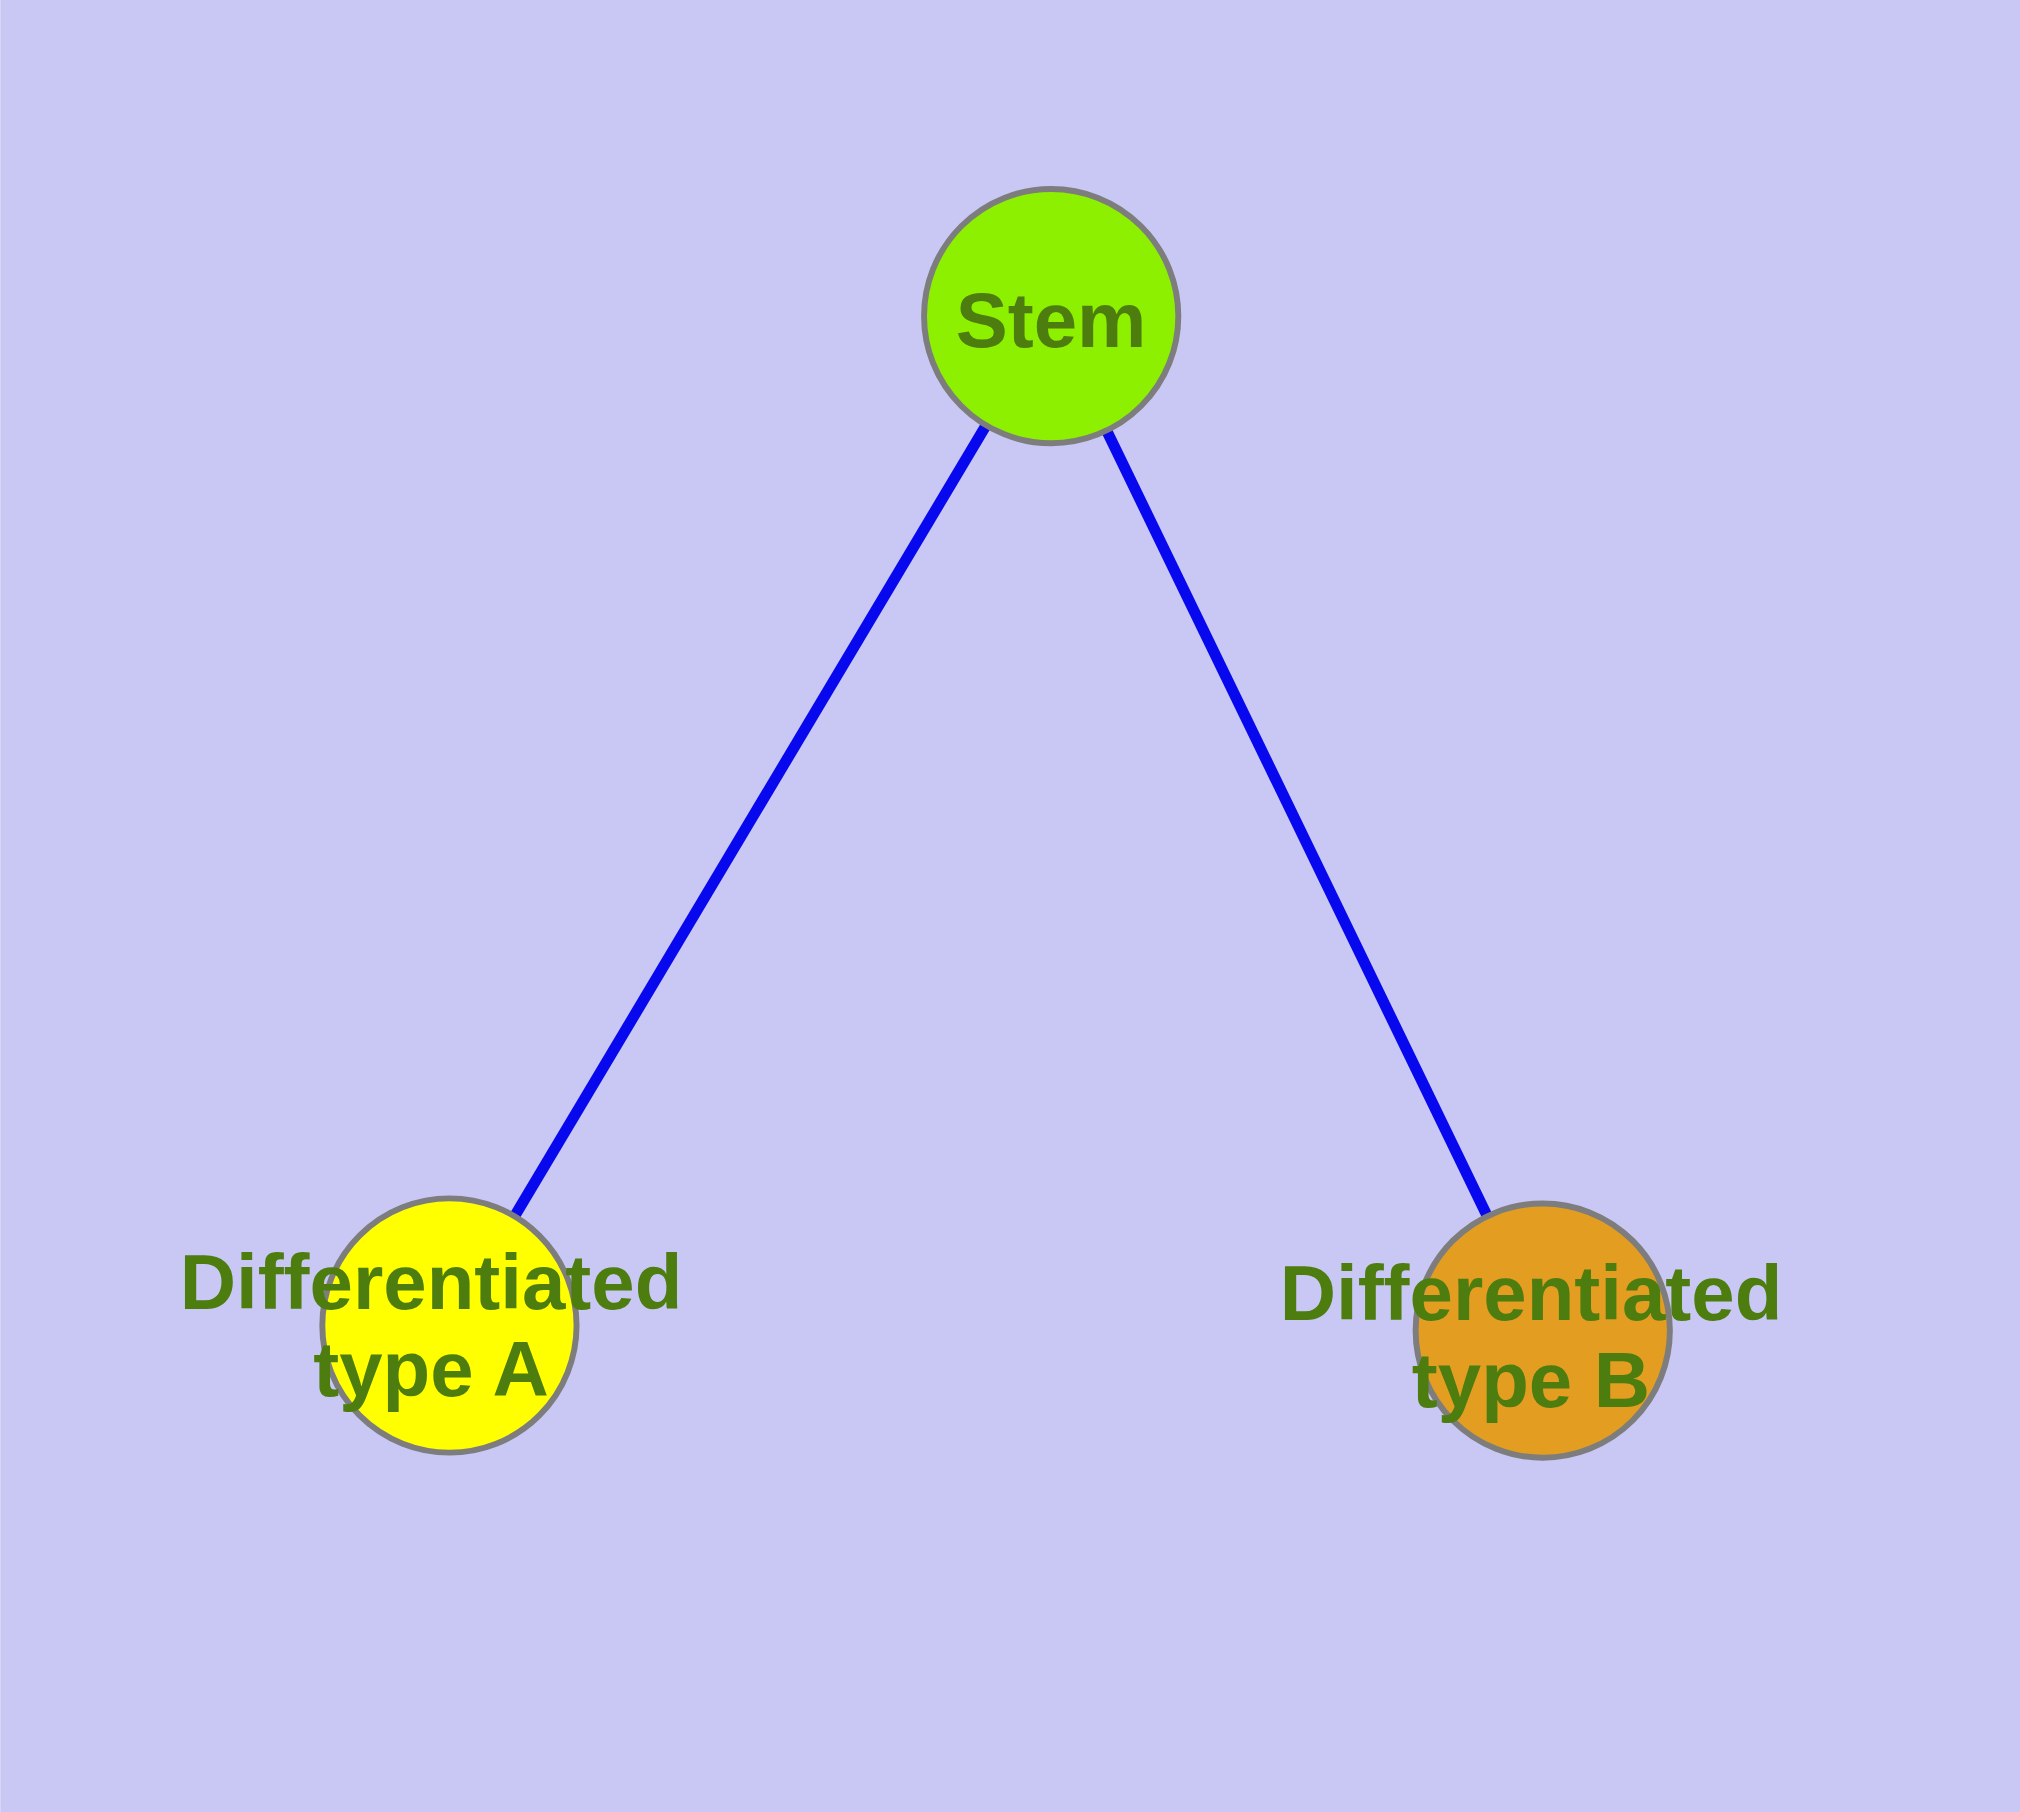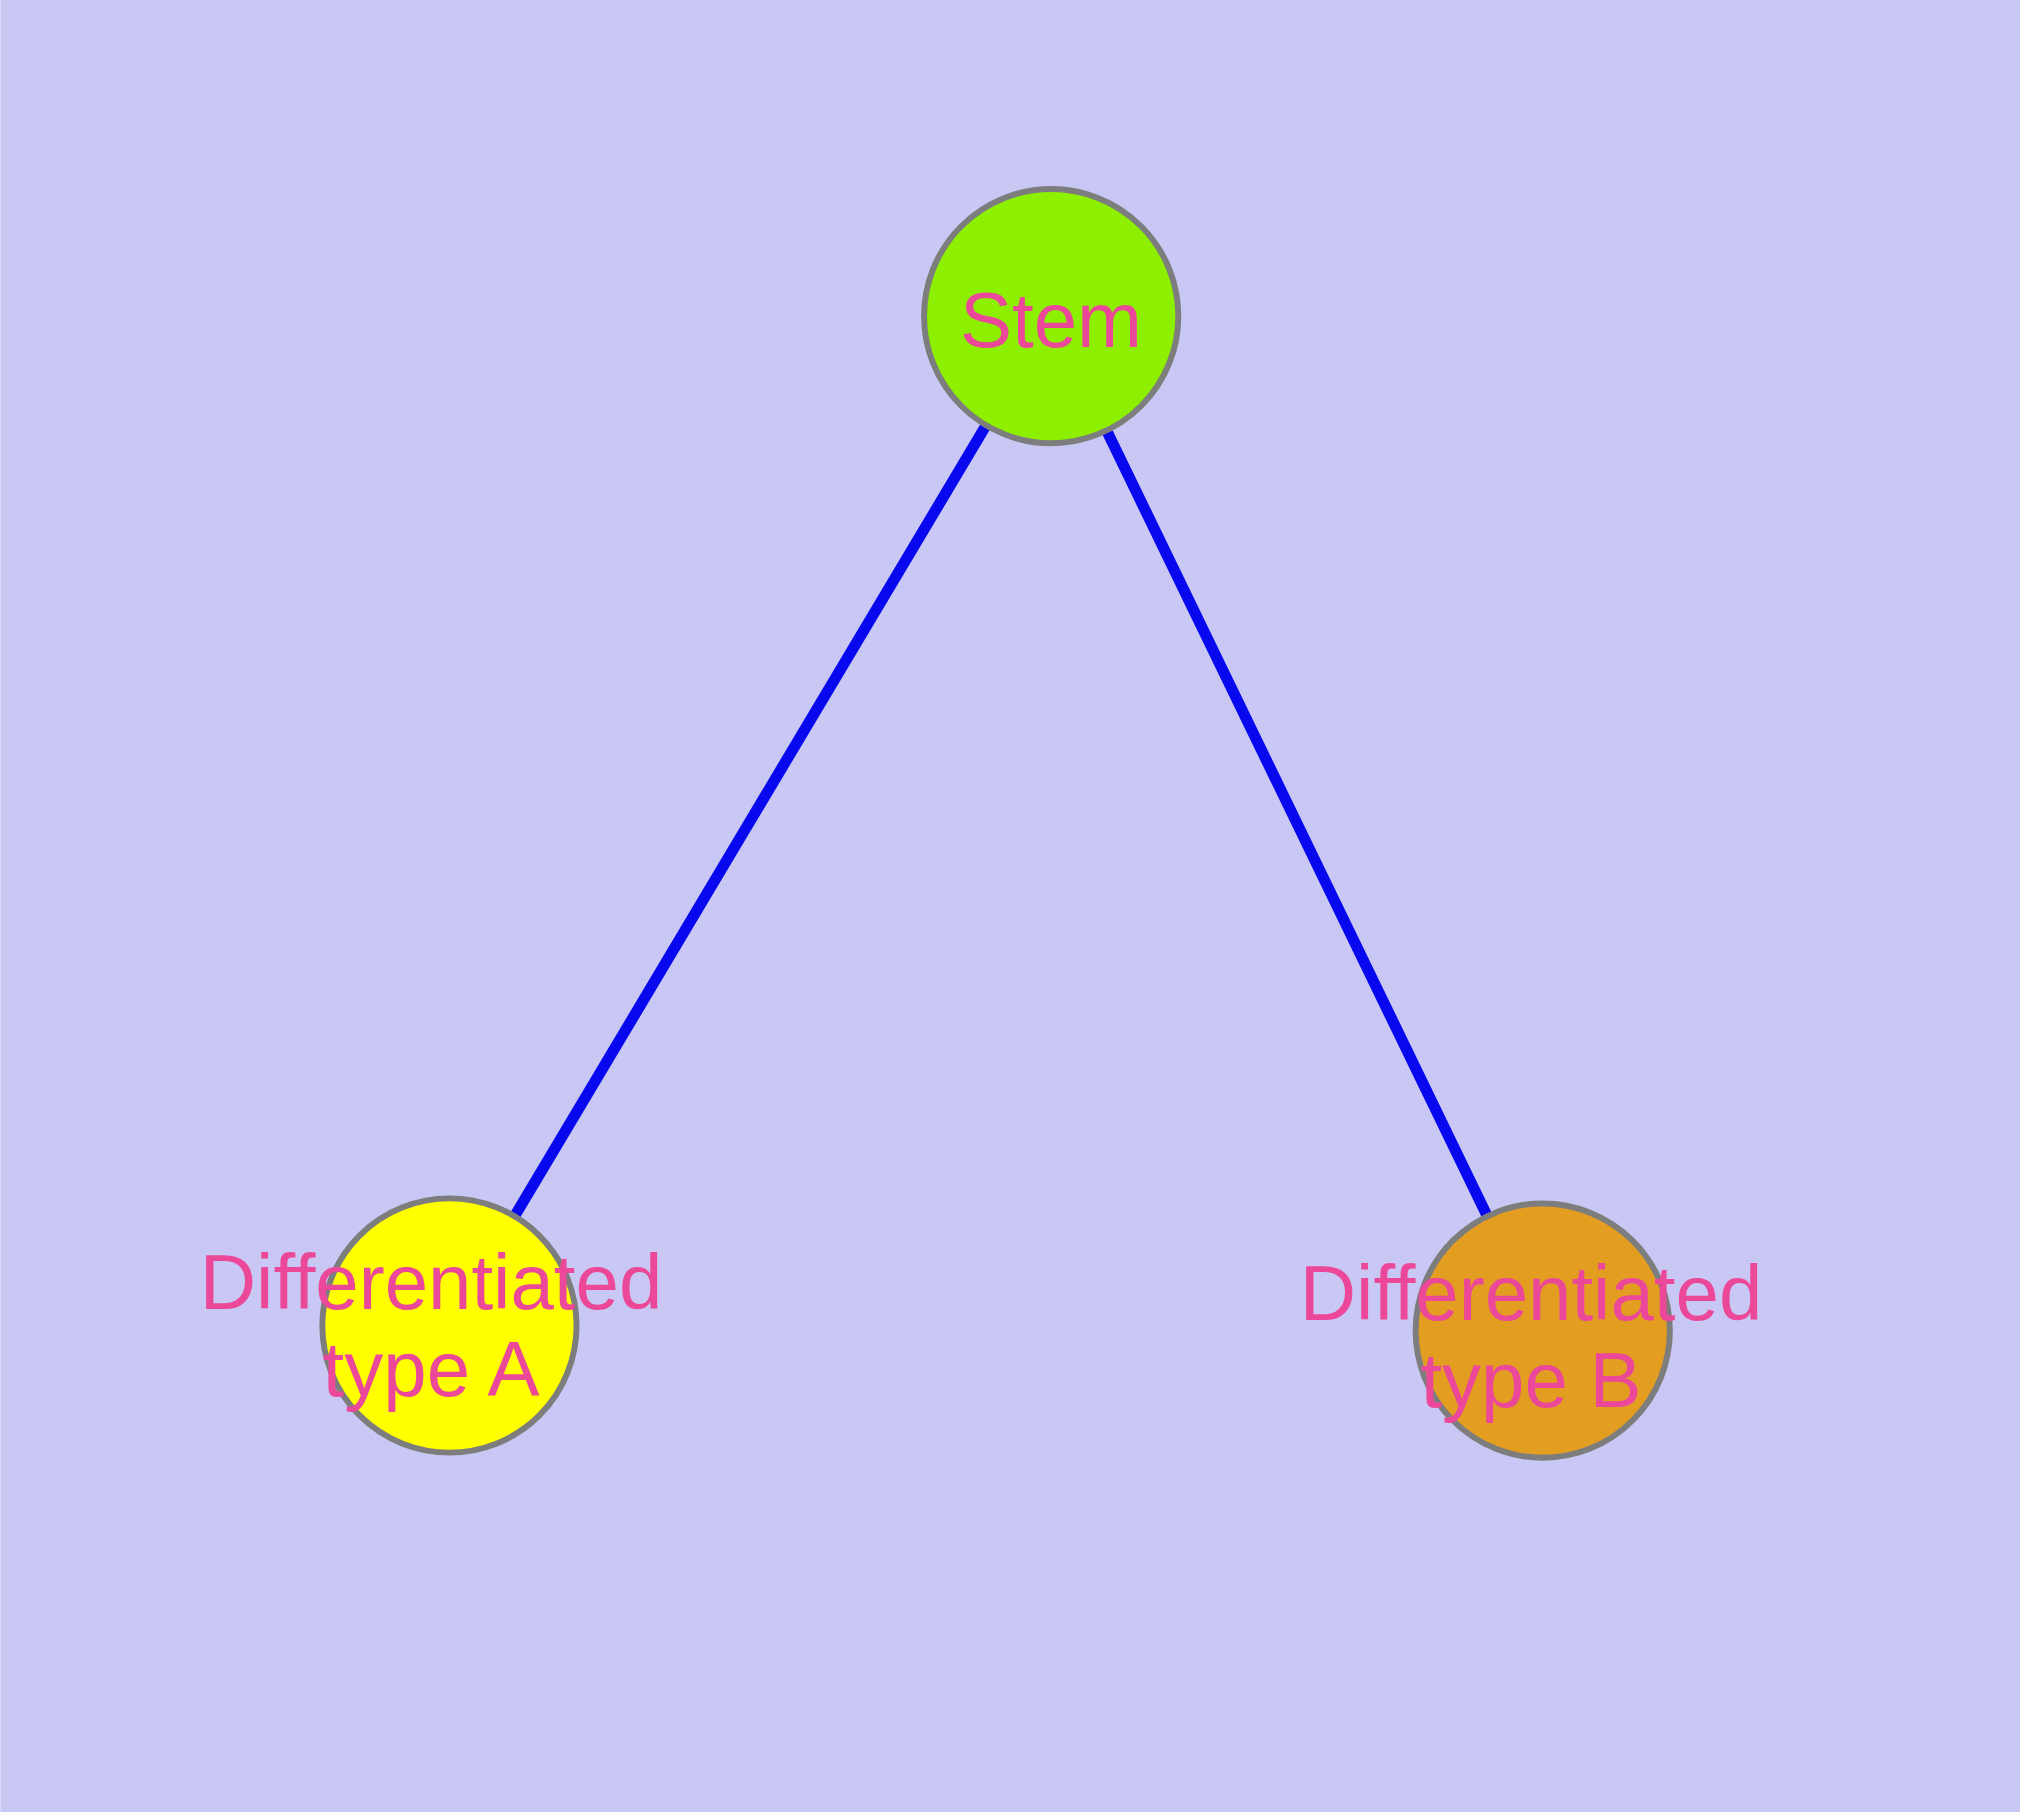--- a/index.html
+++ b/index.html
@@ -14,24 +14,24 @@
     font-family: "Liberation Sans", sans-serif;
   }
   #diagram-svg {
     position: absolute;
     left: 0;
     top: 0;
   }
   .node-label {
     position: absolute;
     transform: translate(-50%, -50%);
-    font-weight: normal;
+    font-weight: bold;
     font-size: 78px;
     line-height: 1.12;
-    color: #ec4899;
+    color: #4d7c0f;
     text-align: center;
     white-space: pre-line;
     letter-spacing: 0px;
   }
   #label-stem   { left: 1051px; top: 321px;  }
   #label-type-a { left: 431px;  top: 1326px; }
   #label-type-b { left: 1531px; top: 1337px; }
 </style>
 </head>
 <body>

